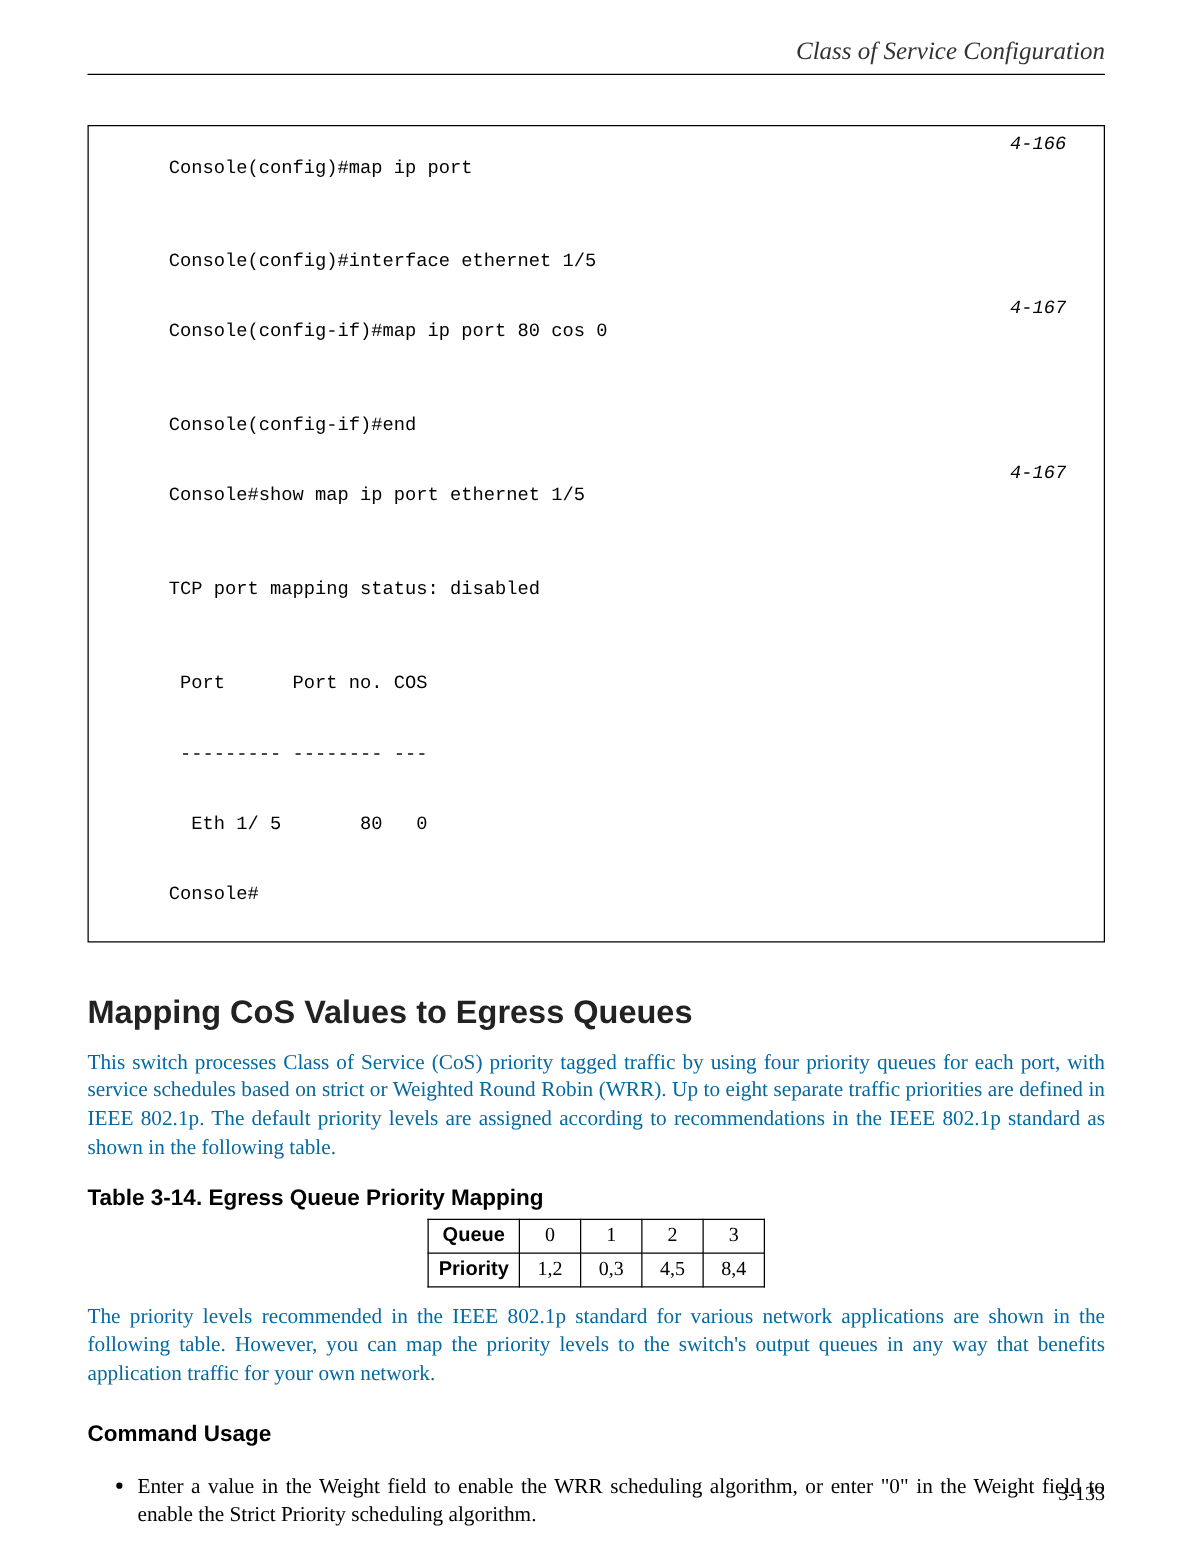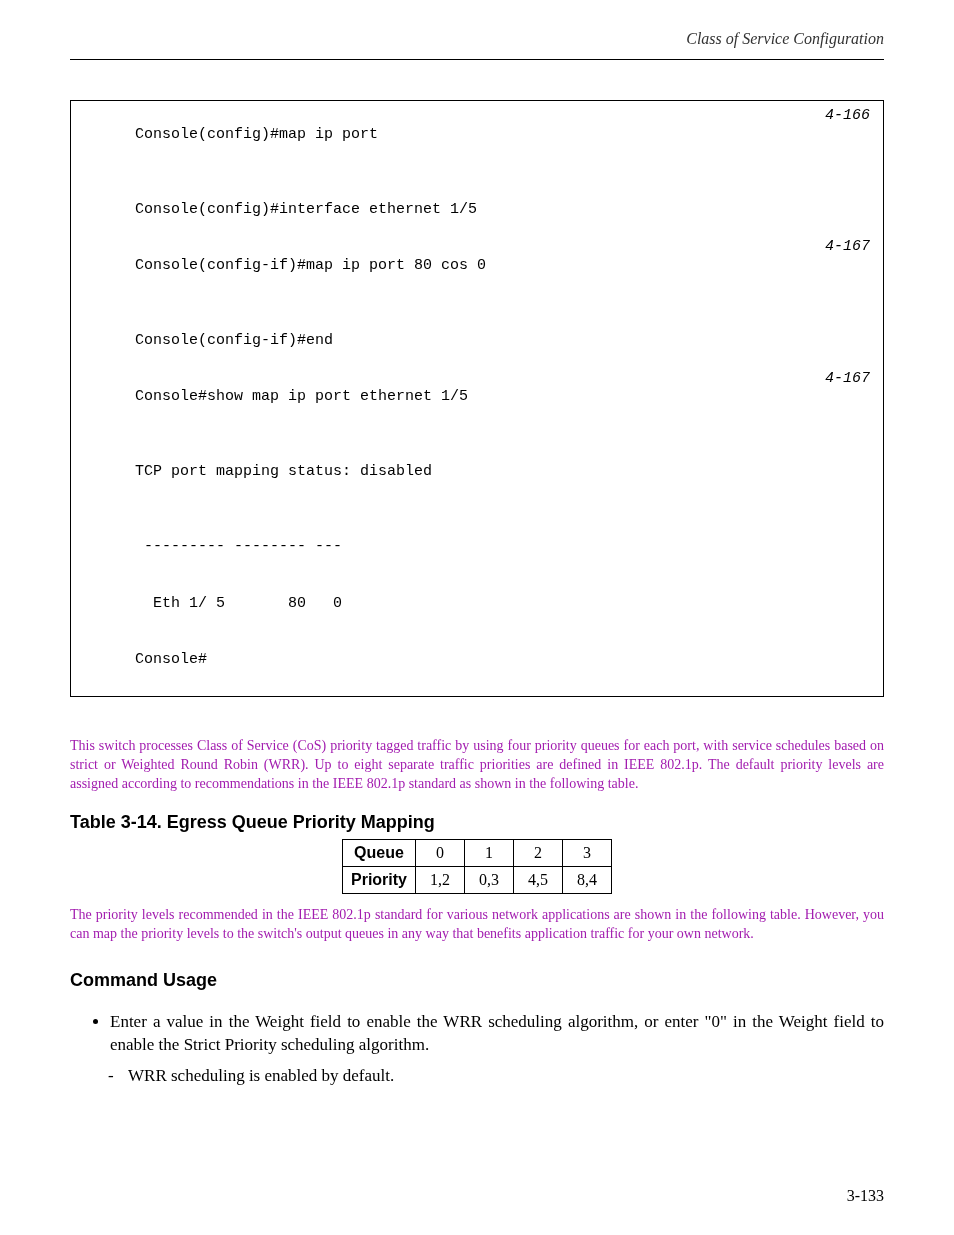--- a/index.html
+++ b/index.html
@@ -18,58 +18,58 @@
   }
   .header-rule {
     border-bottom: 1.5px solid #000;
     height: 59px;
   }
   .running-title {
     position: absolute;
     right: 70px;
     top: 30px;
     font-style: italic;
-    font-size: 16px;
+    font-size: 20px;
     color: #333;
   }
   .console-box {
     border: 1.5px solid #000;
     margin-top: 40px;
     padding: 6px 10px 8px 10px;
     font-family: "Courier New", Courier, monospace;
     font-size: 15px;
     position: relative;
     line-height: 1.25;
   }
   .console-line {
     position: relative;
     white-space: pre;
   }
   .page-ref {
     position: absolute;
-    right: 3px;
+    right: 20px;
     top: 0;
     font-family: "Courier New", Courier, monospace;
     font-style: italic;
     font-size: 15px;
   }
   .section {
     margin-top: 40px;
   }
   .h2 {
     font-family: Arial, Helvetica, sans-serif;
     font-weight: bold;
     font-size: 26px;
     color: #222;
     margin: 30px 0 14px 0;
   }
   .body-text {
-    font-size: 14px;
+    font-size: 17px;
     line-height: 1.35;
-    color: #a21caf;
+    color: #0369a1;
     text-align: justify;
   }
   .table-caption {
     font-family: Arial, Helvetica, sans-serif;
     font-weight: bold;
     font-size: 18px;
     margin-top: 18px;
     margin-bottom: 6px;
   }
   table.queue {
@@ -154,31 +154,35 @@
     </div>
     <div class="console-line">
       <span>Console#show map ip port ethernet 1/5</span>
       <span class="page-ref">4-167</span>
     </div>
     <div class="console-line">
       <span>TCP port mapping status: disabled</span>
     </div>
     <div class="console-line">&nbsp;</div>
     <div class="console-line">
+      <span> Port      Port no. COS</span>
+    </div>
+    <div class="console-line">
       <span> --------- -------- ---</span>
     </div>
     <div class="console-line">
       <span>  Eth 1/ 5       80   0</span>
     </div>
     <div class="console-line">
       <span>Console#</span>
     </div>
   </div>
 
   <div class="section">
+    <div class="h2">Mapping CoS Values to Egress Queues</div>
     <div class="body-text">This switch processes Class of Service (CoS) priority tagged traffic by using four priority queues for each port, with service schedules based on strict or Weighted Round Robin (WRR). Up to eight separate traffic priorities are defined in IEEE 802.1p. The default priority levels are assigned according to recommendations in the IEEE 802.1p standard as shown in the following table.</div>
 
     <div class="table-caption">Table 3-14.  Egress Queue Priority Mapping</div>
     <table class="queue">
       <tbody>
           <tr>
         <th>Queue</th>
         <td>0</td>
         <td>1</td>
         <td>2</td>

